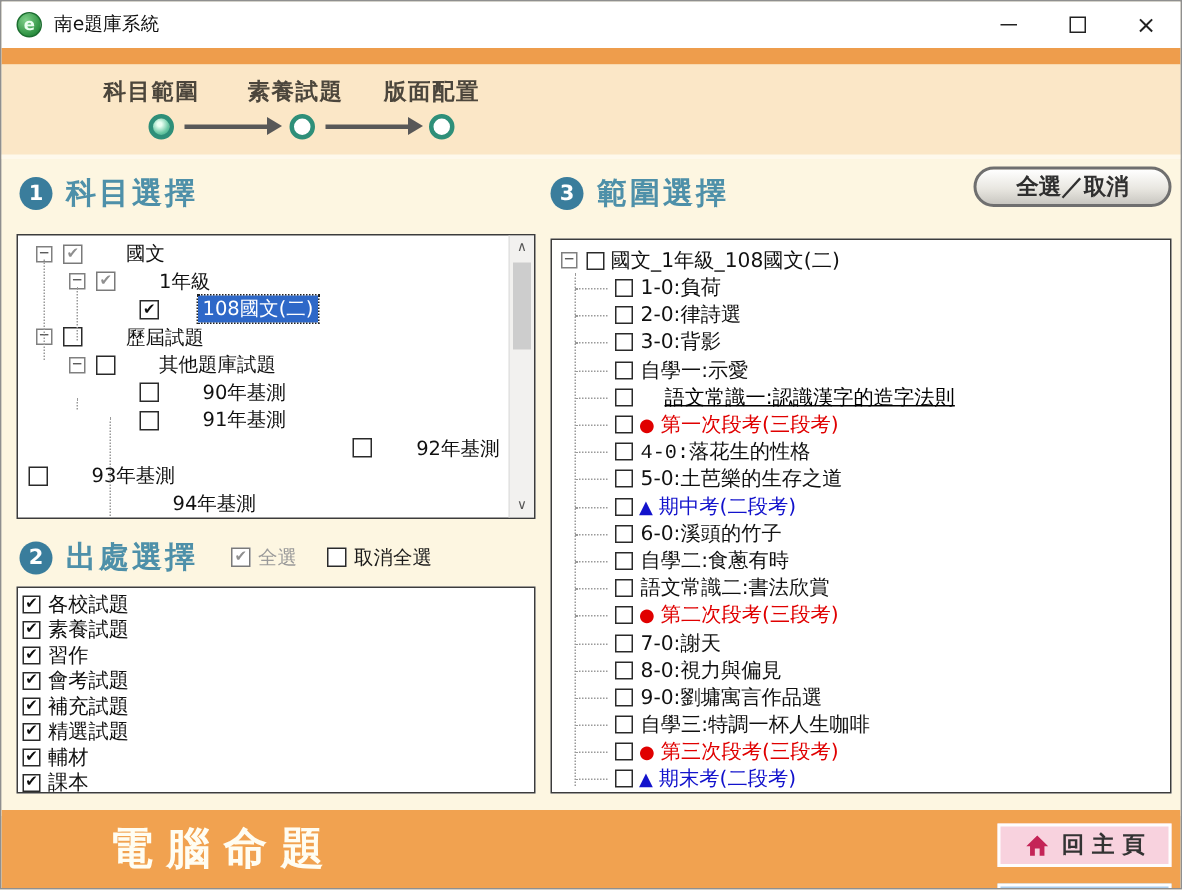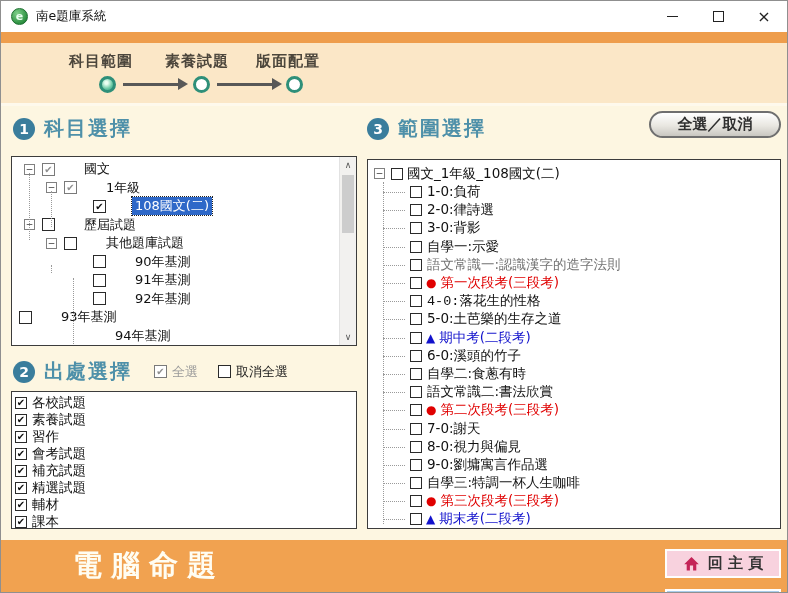--- a/index.html
+++ b/index.html
@@ -146,21 +146,21 @@
             <span class="t-label">其他題庫試題</span>
           </div>
           <div class="t-row" style="padding-left: 74px;">
             <span class="cbx"></span>
             <span class="t-label">90年基測</span>
           </div>
           <div class="t-row" style="padding-left: 74px;">
             <span class="cbx"></span>
             <span class="t-label">91年基測</span>
           </div>
-          <div class="t-row" style="padding-left: 74px;">
+          <div class="t-row" style="padding-left: 74px; justify-content: flex-end;">
             <span class="cbx"></span>
             <span class="t-label">92年基測</span>
           </div>
           <div class="t-row" style="">
             <span class="cbx"></span>
             <span class="t-label">93年基測</span>
           </div>
           <div class="t-row" style="padding-left: 74px;">
             <span class="t-label">94年基測</span>
           </div>
@@ -247,21 +247,21 @@
           <div class="r-row">
             <span class="cbx"></span>
             <span class="r-label" style="color: rgb(17, 17, 17); margin-left: 5px;">3-0:背影</span>
           </div>
           <div class="r-row">
             <span class="cbx"></span>
             <span class="r-label" style="color: rgb(17, 17, 17); margin-left: 5px;">自學一:示愛</span>
           </div>
           <div class="r-row">
             <span class="cbx"></span>
-            <span class="r-label" style="color: #737373; margin-left: 5px;">語文常識一:認識漢字的造字法則</span>
+            <span class="r-label" style="color: #000000; margin-left: 21px; text-decoration: underline;">語文常識一:認識漢字的造字法則</span>
           </div>
           <div class="r-row">
             <span class="cbx"></span>
             <span class="marker" style="color: rgb(224, 0, 0);">●</span>
             <span class="r-label" style="color: rgb(224, 0, 0);">第一次段考(三段考)</span>
           </div>
           <div class="r-row">
             <span class="cbx"></span>
             <span class="r-label" style="color: rgb(17, 17, 17); margin-left: 5px; font-family: Liberation Mono, monospace;">4-0:落花生的性格</span>
           </div>

